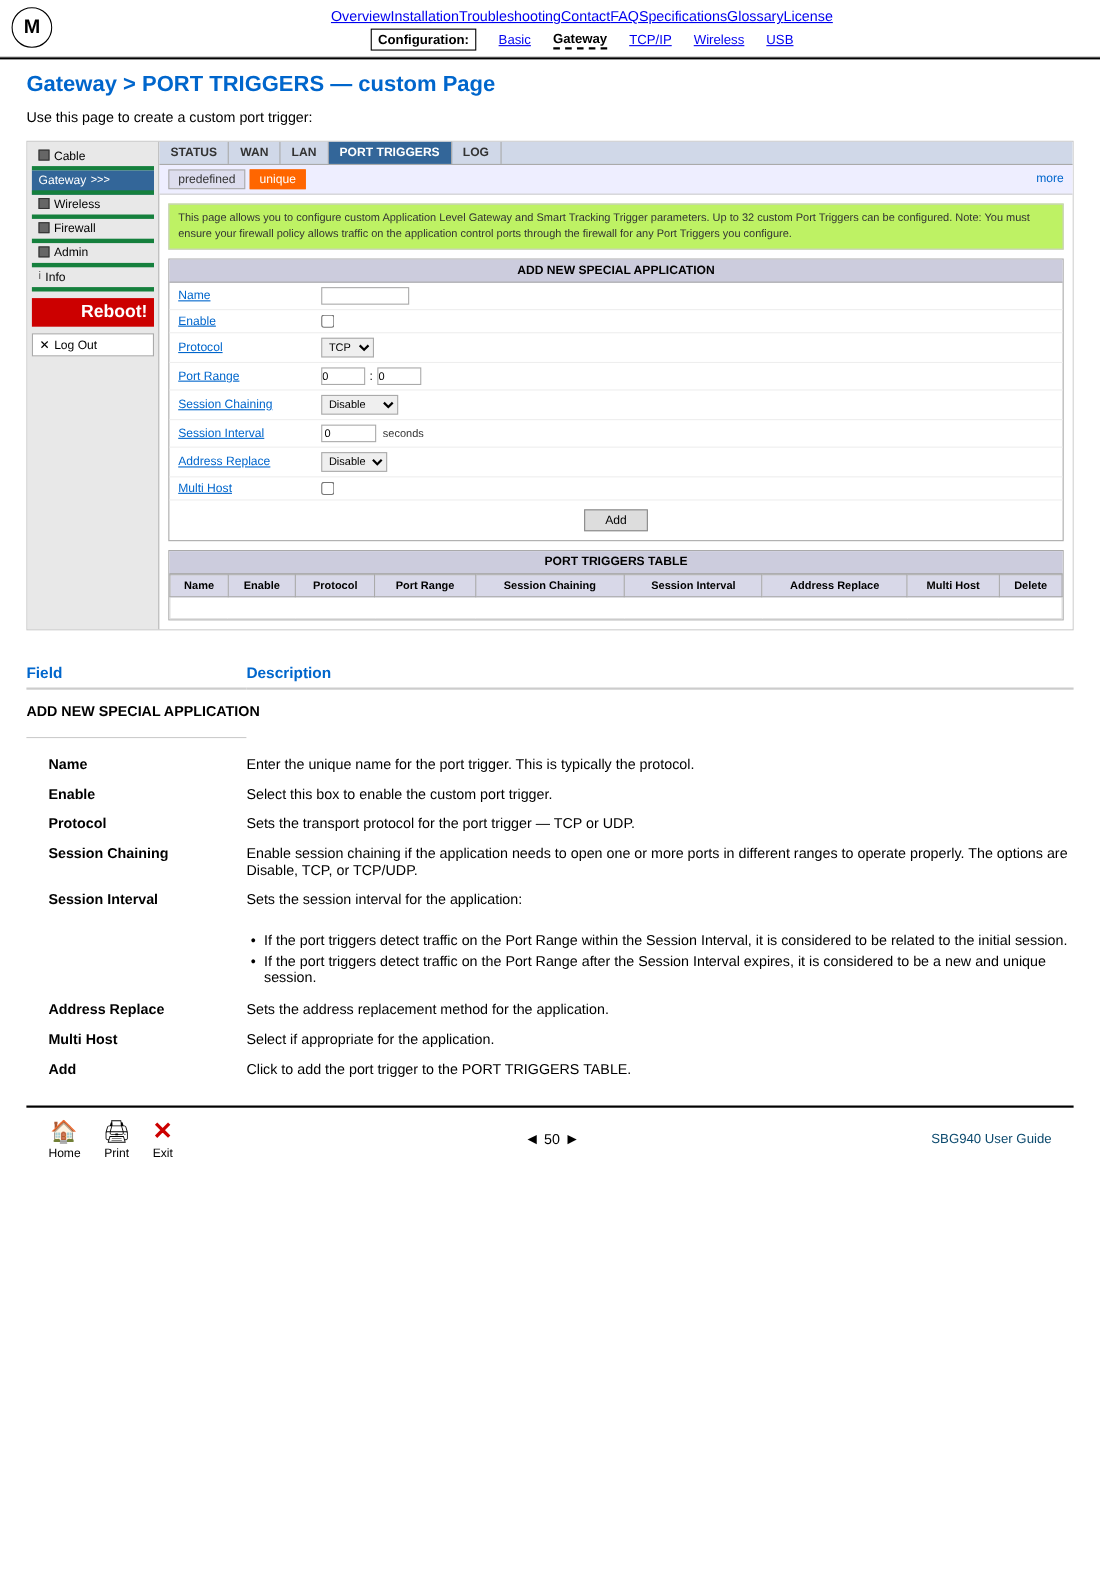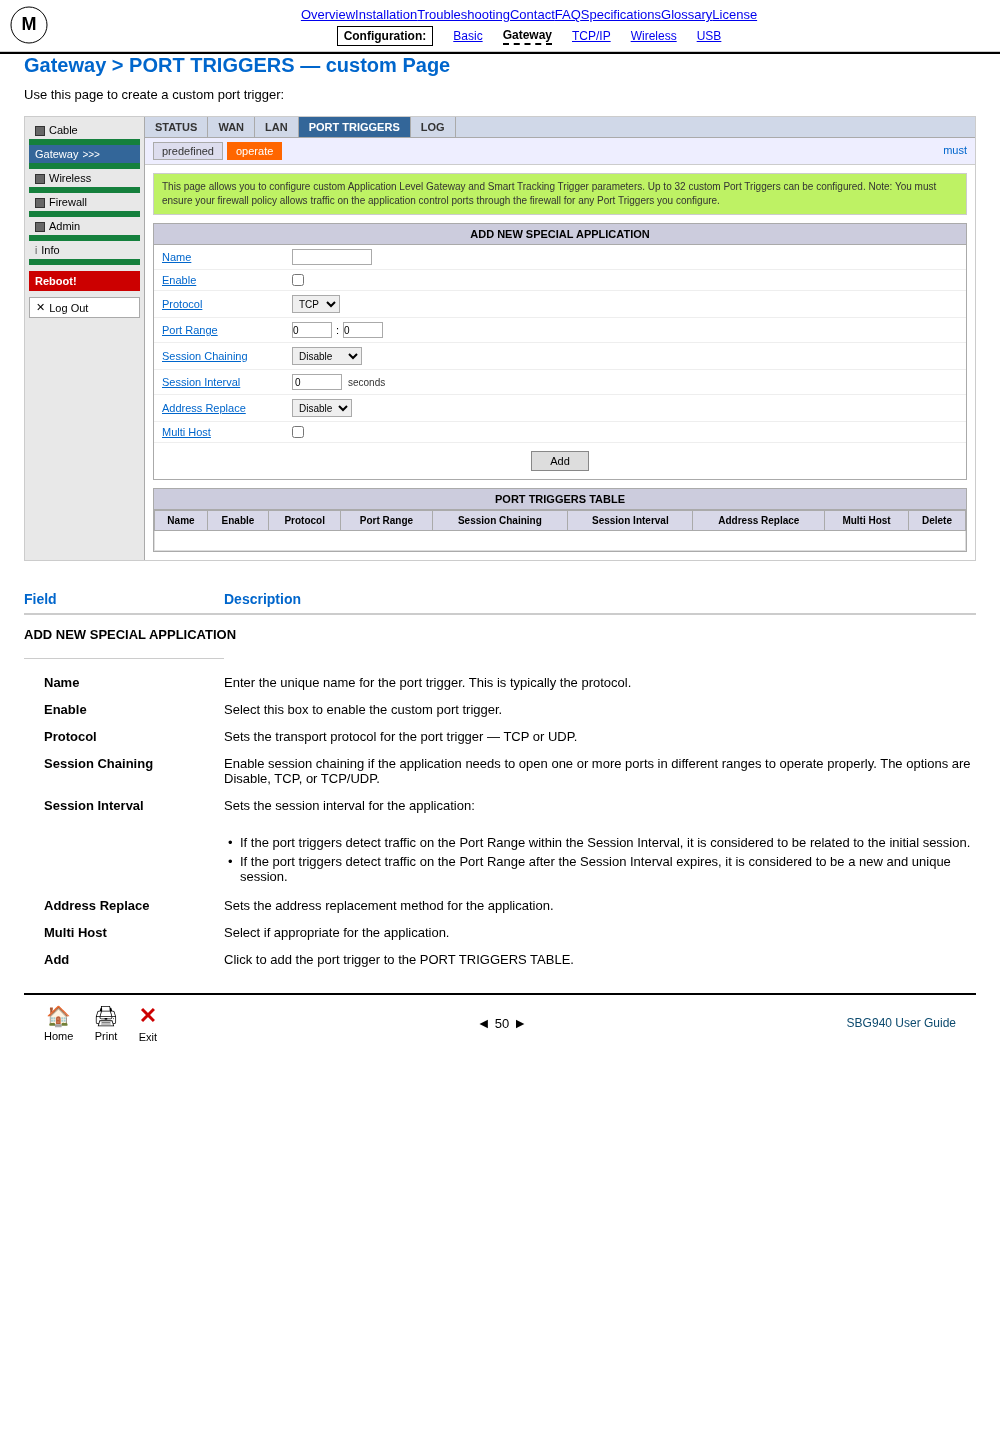--- a/index.html
+++ b/index.html
@@ -32,21 +32,21 @@
       border-bottom: 2px dashed #000;
       padding-bottom: 1px;
     }
     .header-area {
       position: relative;
       border-bottom: 2px solid #000;
     }
 
     
     .main-content {
-      padding: 0 24px;
+      padding: 12px 24px;
     }
 
     
     .page-title {
       color: #0066cc;
       font-size: 20px;
       font-weight: bold;
       margin-bottom: 10px;
     }
 
@@ -67,39 +67,39 @@
     
     .sidebar-panel {
       width: 120px;
       background: #e8e8e8;
       border-right: 1px solid #aaa;
       padding: 4px;
       font-size: 11px;
     }
     .sidebar-item {
       padding: 3px 6px;
-      border-bottom: 6px solid #15803d;
-      cursor: pointer;
-      display: flex;
-      align-items: flex-end;
+      border-bottom: 4px solid #15803d;
+      cursor: pointer;
+      display: flex;
+      align-items: flex-start;
       gap: 4px;
     }
     .sidebar-item.selected {
       background: #336699;
       color: #fff;
     }
     .sidebar-item .arrow { font-size: 10px; color: #666; }
     .sidebar-item.selected .arrow { color: #fff; }
     .reboot-btn {
       background: #cc0000;
       color: #fff;
-      text-align: left;
+      text-align: right;
       padding: 4px 6px;
       margin: 6px 0;
-      font-size: 11px;
+      font-size: 16px;
       font-weight: bold;
       cursor: pointer;
     }
     .logout-btn {
       background: #fff;
       border: 1px solid #aaa;
       text-align: center;
       padding: 3px 6px;
       font-size: 11px;
       cursor: pointer;
@@ -467,22 +467,22 @@
       <div class="tab-bar">
         <div class="tab">STATUS</div>
         <div class="tab">WAN</div>
         <div class="tab">LAN</div>
         <div class="tab active">PORT TRIGGERS</div>
         <div class="tab">LOG</div>
       </div>
 
       <div class="sub-tab-bar">
         <div class="sub-tab">predefined</div>
-        <div class="sub-tab active">operate</div>
-        <div class="sub-tab-help">must</div>
+        <div class="sub-tab active">unique</div>
+        <div class="sub-tab-help">more</div>
       </div>
 
       <div class="info-box">This page allows you to configure custom Application Level Gateway and Smart Tracking Trigger parameters. Up to 32 custom Port Triggers can be configured. Note: You must ensure your firewall policy allows traffic on the application control ports through the firewall for any Port Triggers you configure.</div>
 
       <div class="form-section">
         <div class="form-section-title">ADD NEW SPECIAL APPLICATION</div>
 
         <div class="form-row">
           <div class="form-label">Name</div>
           <div class="form-control">

